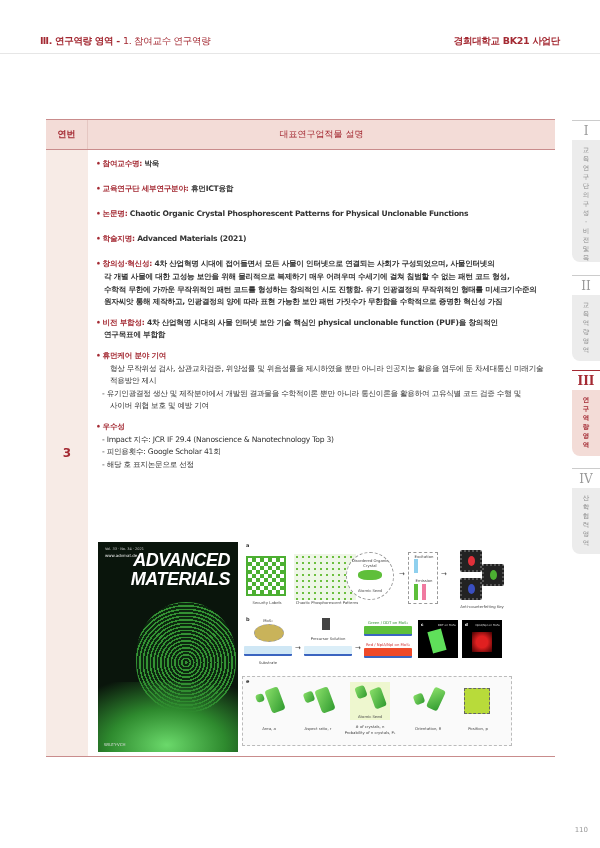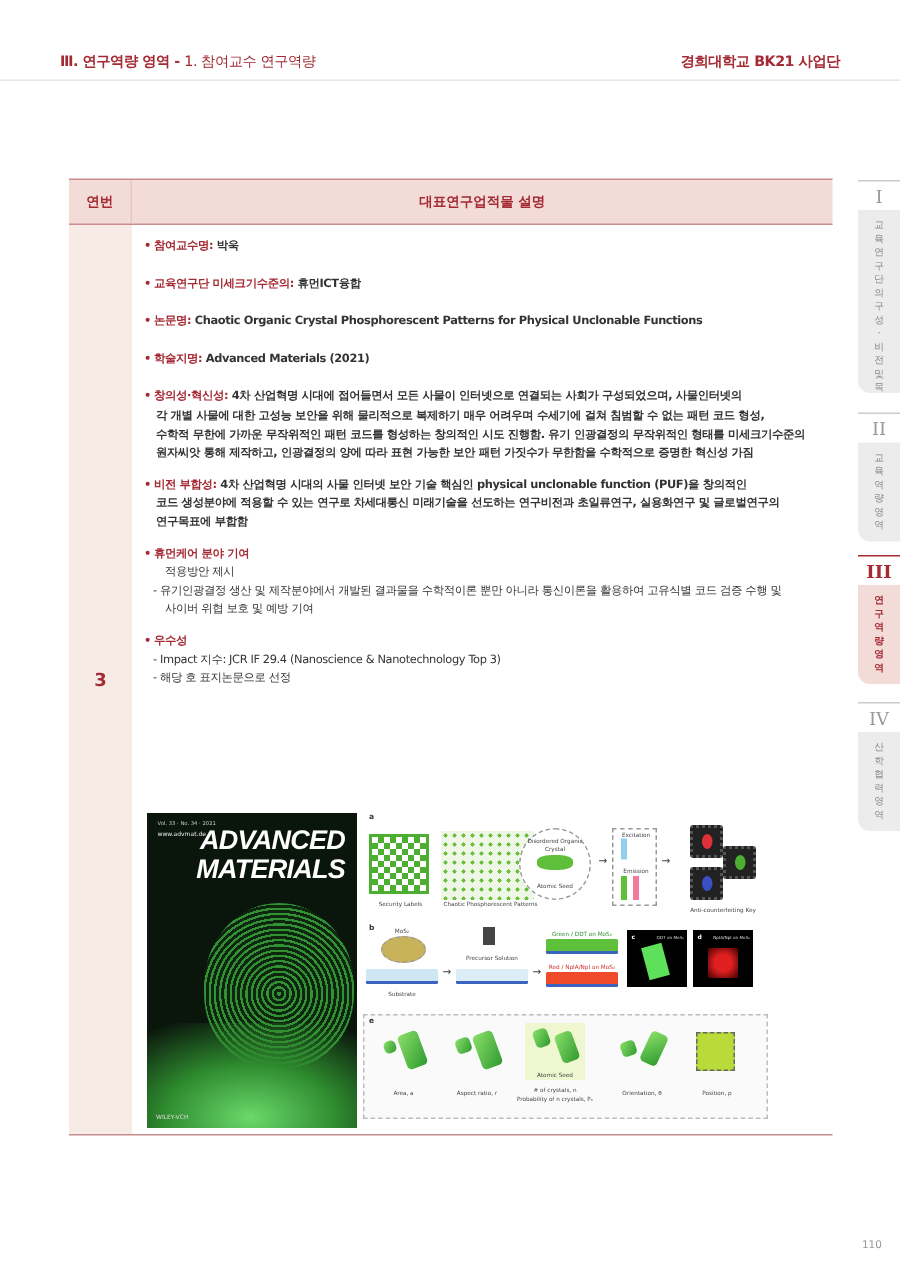--- a/index.html
+++ b/index.html
@@ -8,21 +8,21 @@
 
     .header { position: absolute; top: 30px; left: 40px; right: 40px; height: 22px; display: flex; justify-content: space-between; align-items: center; }
     .header .left { font-size: 9.5px; color: #a42a33; letter-spacing: -0.3px; }
     .header .left b { font-weight: bold; }
     .header .right { font-size: 9.5px; color: #a42a33; font-weight: bold; letter-spacing: -0.3px; }
     .header-line { position: absolute; top: 53px; left: 0; right: 0; height: 1px; background: #e6e6e6; }
 
     .table { position: absolute; left: 46px; top: 119px; width: 509px; height: 638px; border-top: 1.5px solid #c98c8c; border-bottom: 1.5px solid #c98c8c; }
     .thead { display: flex; height: 30px; background: #f3dcd7; border-bottom: 1px solid #c98c8c; }
     .thead .c1 { width: 42px; display: flex; align-items: center; justify-content: center; font-size: 9px; font-weight: bold; color: #a42a33; border-right: 1px solid #e5c7c2; }
-    .thead .c2 { flex: 1; display: flex; align-items: center; justify-content: center; font-size: 9px; font-weight: bold; color: #a42a33; }
+    .thead .c2 { flex: 1; display: flex; align-items: center; justify-content: center; font-size: 9px; font-weight: normal; color: #a42a33; }
     .tbody { display: flex; height: 606px; }
     .tbody .num { width: 42px; background: #f7ebe6; display: flex; align-items: center; justify-content: center; font-size: 12px; font-weight: bold; color: #a42a33; }
     .tbody .content { flex: 1; padding: 8px 0 0 8px; position: relative; }
 
     .item { font-size: 7.6px; line-height: 12.6px; color: #333; letter-spacing: -0.25px; }
     .item .k { color: #a42a33; font-weight: bold; }
     .item .v { font-weight: bold; color: #333; }
     .item .bul { color: #a42a33; font-weight: bold; margin-right: 2px; }
     .single { margin-bottom: 12.5px; }
     .para { margin-bottom: 8px; }
@@ -85,56 +85,57 @@
     <div class="c2">대표연구업적물 설명</div>
   </div>
   <div class="tbody">
     <div class="num">3</div>
     <div class="content">
 
       <div class="item single">
         <span class="bul">•</span><span class="k">참여교수명:</span><span class="v"> 박욱</span>
       </div>
       <div class="item single">
-        <span class="bul">•</span><span class="k">교육연구단 미세크기수준의:</span><span class="v"> 휴먼ICT융합</span>
+        <span class="bul">•</span><span class="k">교육연구단 세부연구분야:</span><span class="v"> 휴먼ICT융합</span>
       </div>
       <div class="item single">
         <span class="bul">•</span><span class="k">논문명:</span><span class="v"> Chaotic Organic Crystal Phosphorescent Patterns for Physical Unclonable Functions</span>
       </div>
       <div class="item single">
         <span class="bul">•</span><span class="k">학술지명:</span><span class="v"> Advanced Materials (2021)</span>
       </div>
 
       <div class="item para">
         <div class="line v"><span class="bul">•</span><span class="k">창의성·혁신성:</span><span> 4차 산업혁명 시대에 접어들면서 모든 사물이 인터넷으로 연결되는 사회가 구성되었으며, 사물인터넷의</span></div>
         <div class="line v">각 개별 사물에 대한 고성능 보안을 위해 물리적으로 복제하기 매우 어려우며 수세기에 걸쳐 침범할 수 없는 패턴 코드 형성,</div>
         <div class="line v">수학적 무한에 가까운 무작위적인 패턴 코드를 형성하는 창의적인 시도 진행함. 유기 인광결정의 무작위적인 형태를 미세크기수준의</div>
         <div class="line v">원자씨앗 통해 제작하고, 인광결정의 양에 따라 표현 가능한 보안 패턴 가짓수가 무한함을 수학적으로 증명한 혁신성 가짐</div>
       </div>
 
       <div class="item para">
         <div class="line v"><span class="bul">•</span><span class="k">비전 부합성:</span><span> 4차 산업혁명 시대의 사물 인터넷 보안 기술 핵심인 physical unclonable function (PUF)을 창의적인</span></div>
-        <div class="line v">코드 생성분야에 적용할 수 있는 연구로 차세대통신 미래기술을 선도하는 연구비전과 초일류연구, 실용화연구 및 글로벌연구의</div>
         <div class="line v">연구목표에 부합함</div>
       </div>
 
       <div class="item para">
         <div><span class="bul">•</span><span class="k">휴먼케어 분야 기여</span></div>
         <div class="sub">
+          <div class="cont">형상 무작위성 검사, 상관교차검증, 위양성률 및 위음성률을 제시하였을 뿐만 아니라 인공지능 활용을 염두에 둔 차세대통신 미래기술</div>
           <div class="cont">적용방안 제시</div>
         </div>
         <div class="sub">
           <div>- 유기인광결정 생산 및 제작분야에서 개발된 결과물을 수학적이론 뿐만 아니라 통신이론을 활용하여 고유식별 코드 검증 수행 및</div>
           <div class="cont">사이버 위협 보호 및 예방 기여</div>
         </div>
       </div>
 
       <div class="item para">
         <div><span class="bul">•</span><span class="k">우수성</span></div>
         <div class="sub">- Impact 지수: JCR IF 29.4 (Nanoscience &amp; Nanotechnology Top 3)</div>
+        <div class="sub">- 피인용횟수: Google Scholar 41회</div>
         <div class="sub">- 해당 호 표지논문으로 선정</div>
       </div>
 
       <div class="figure">
         <div class="cover">
           <div class="vol">Vol. 33 · No. 34 · 2021</div>
           <div class="url">www.advmat.de</div>
           <div class="t1">ADVANCED</div>
           <div class="t2">MATERIALS</div>
           <div class="print"></div>

